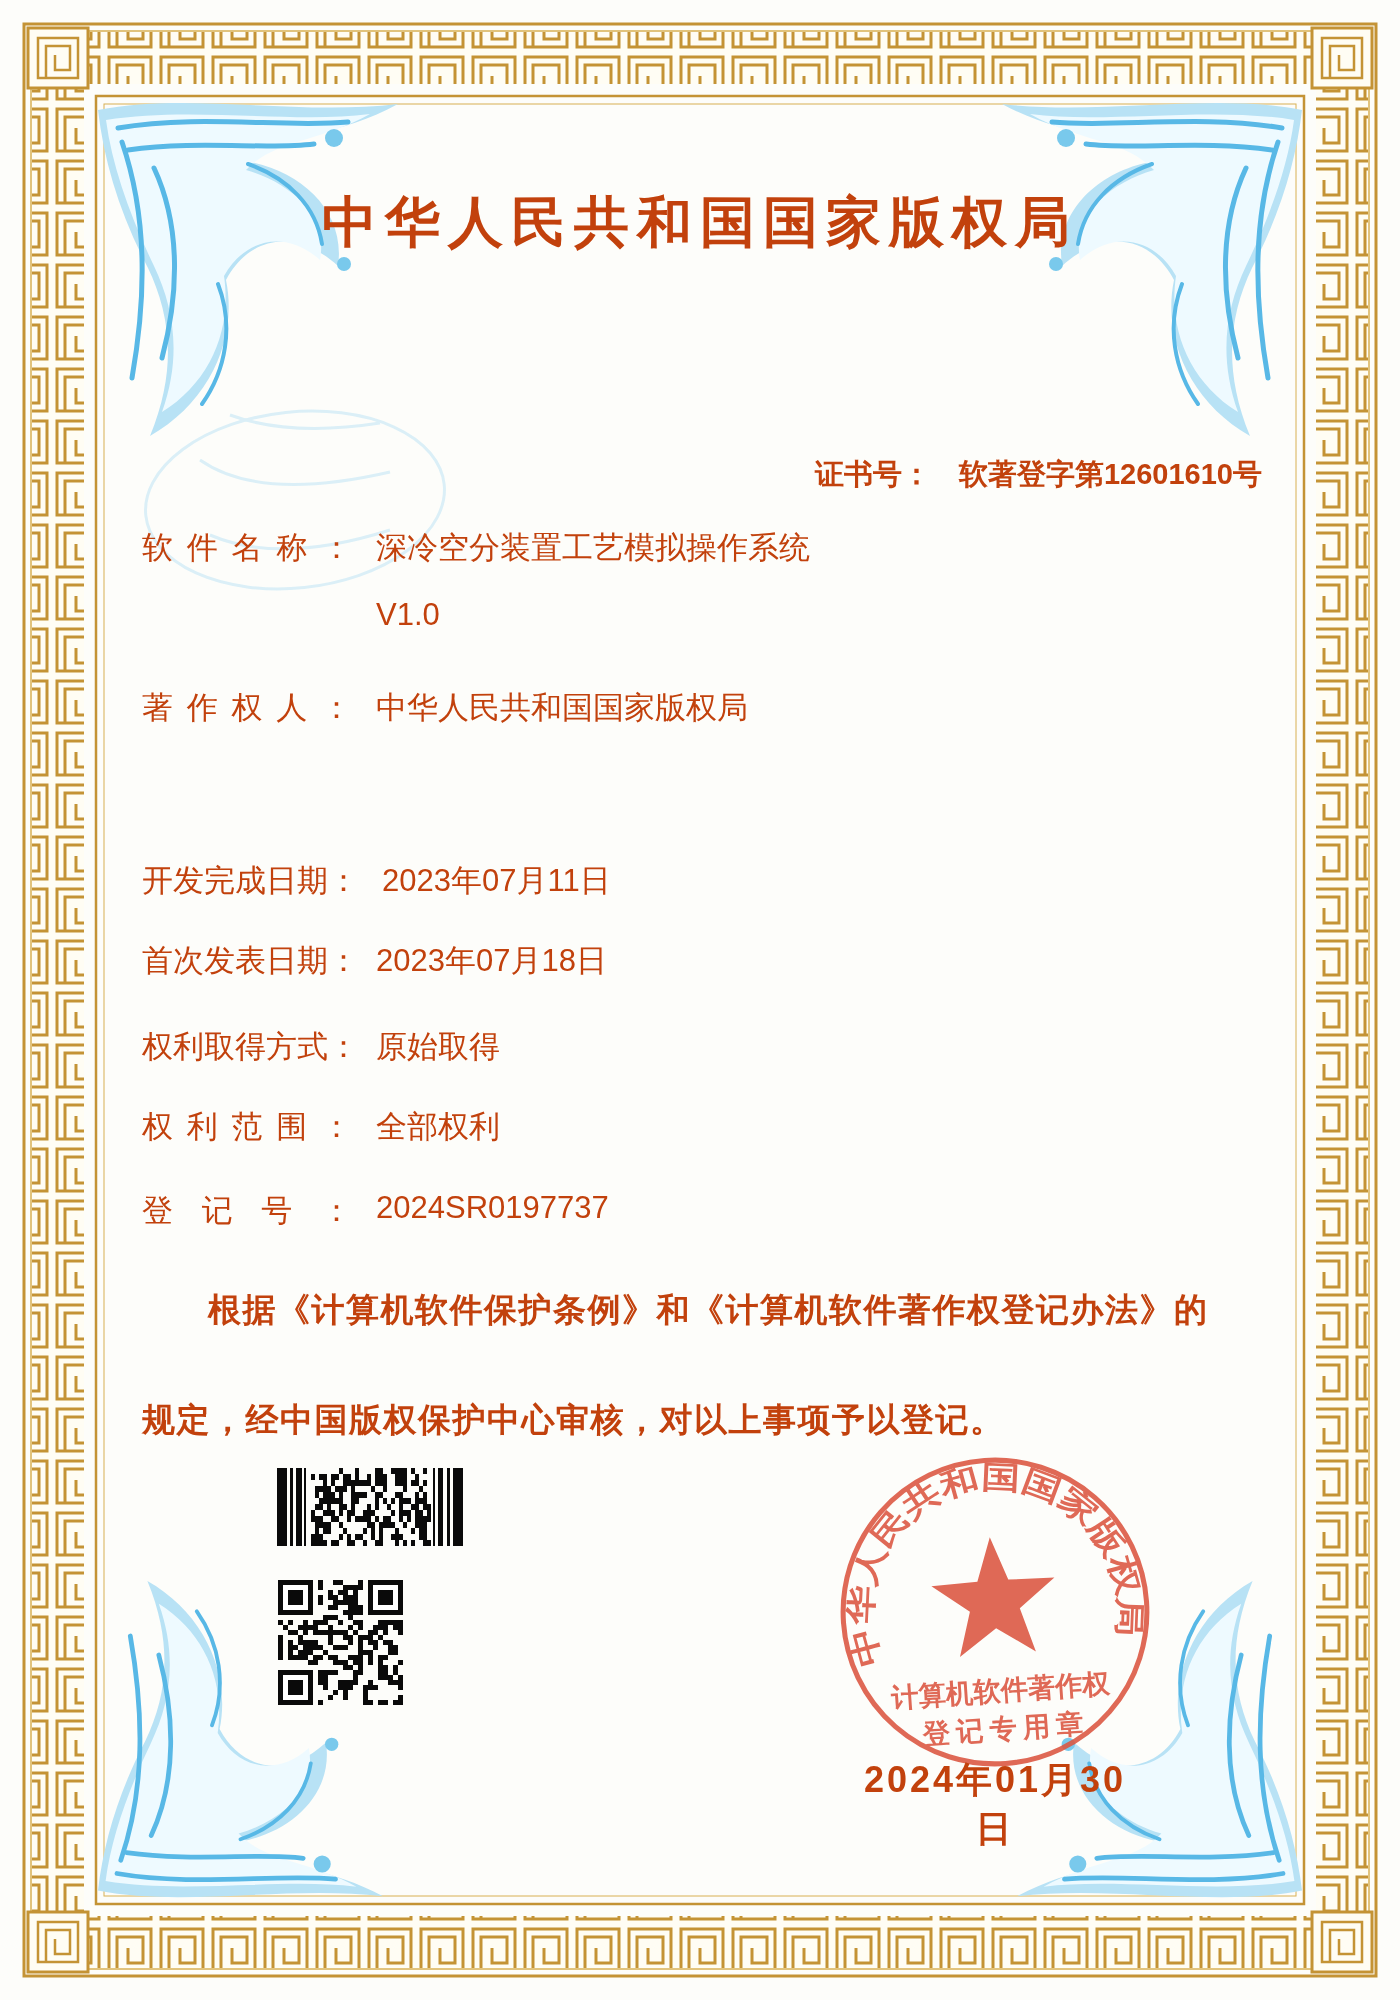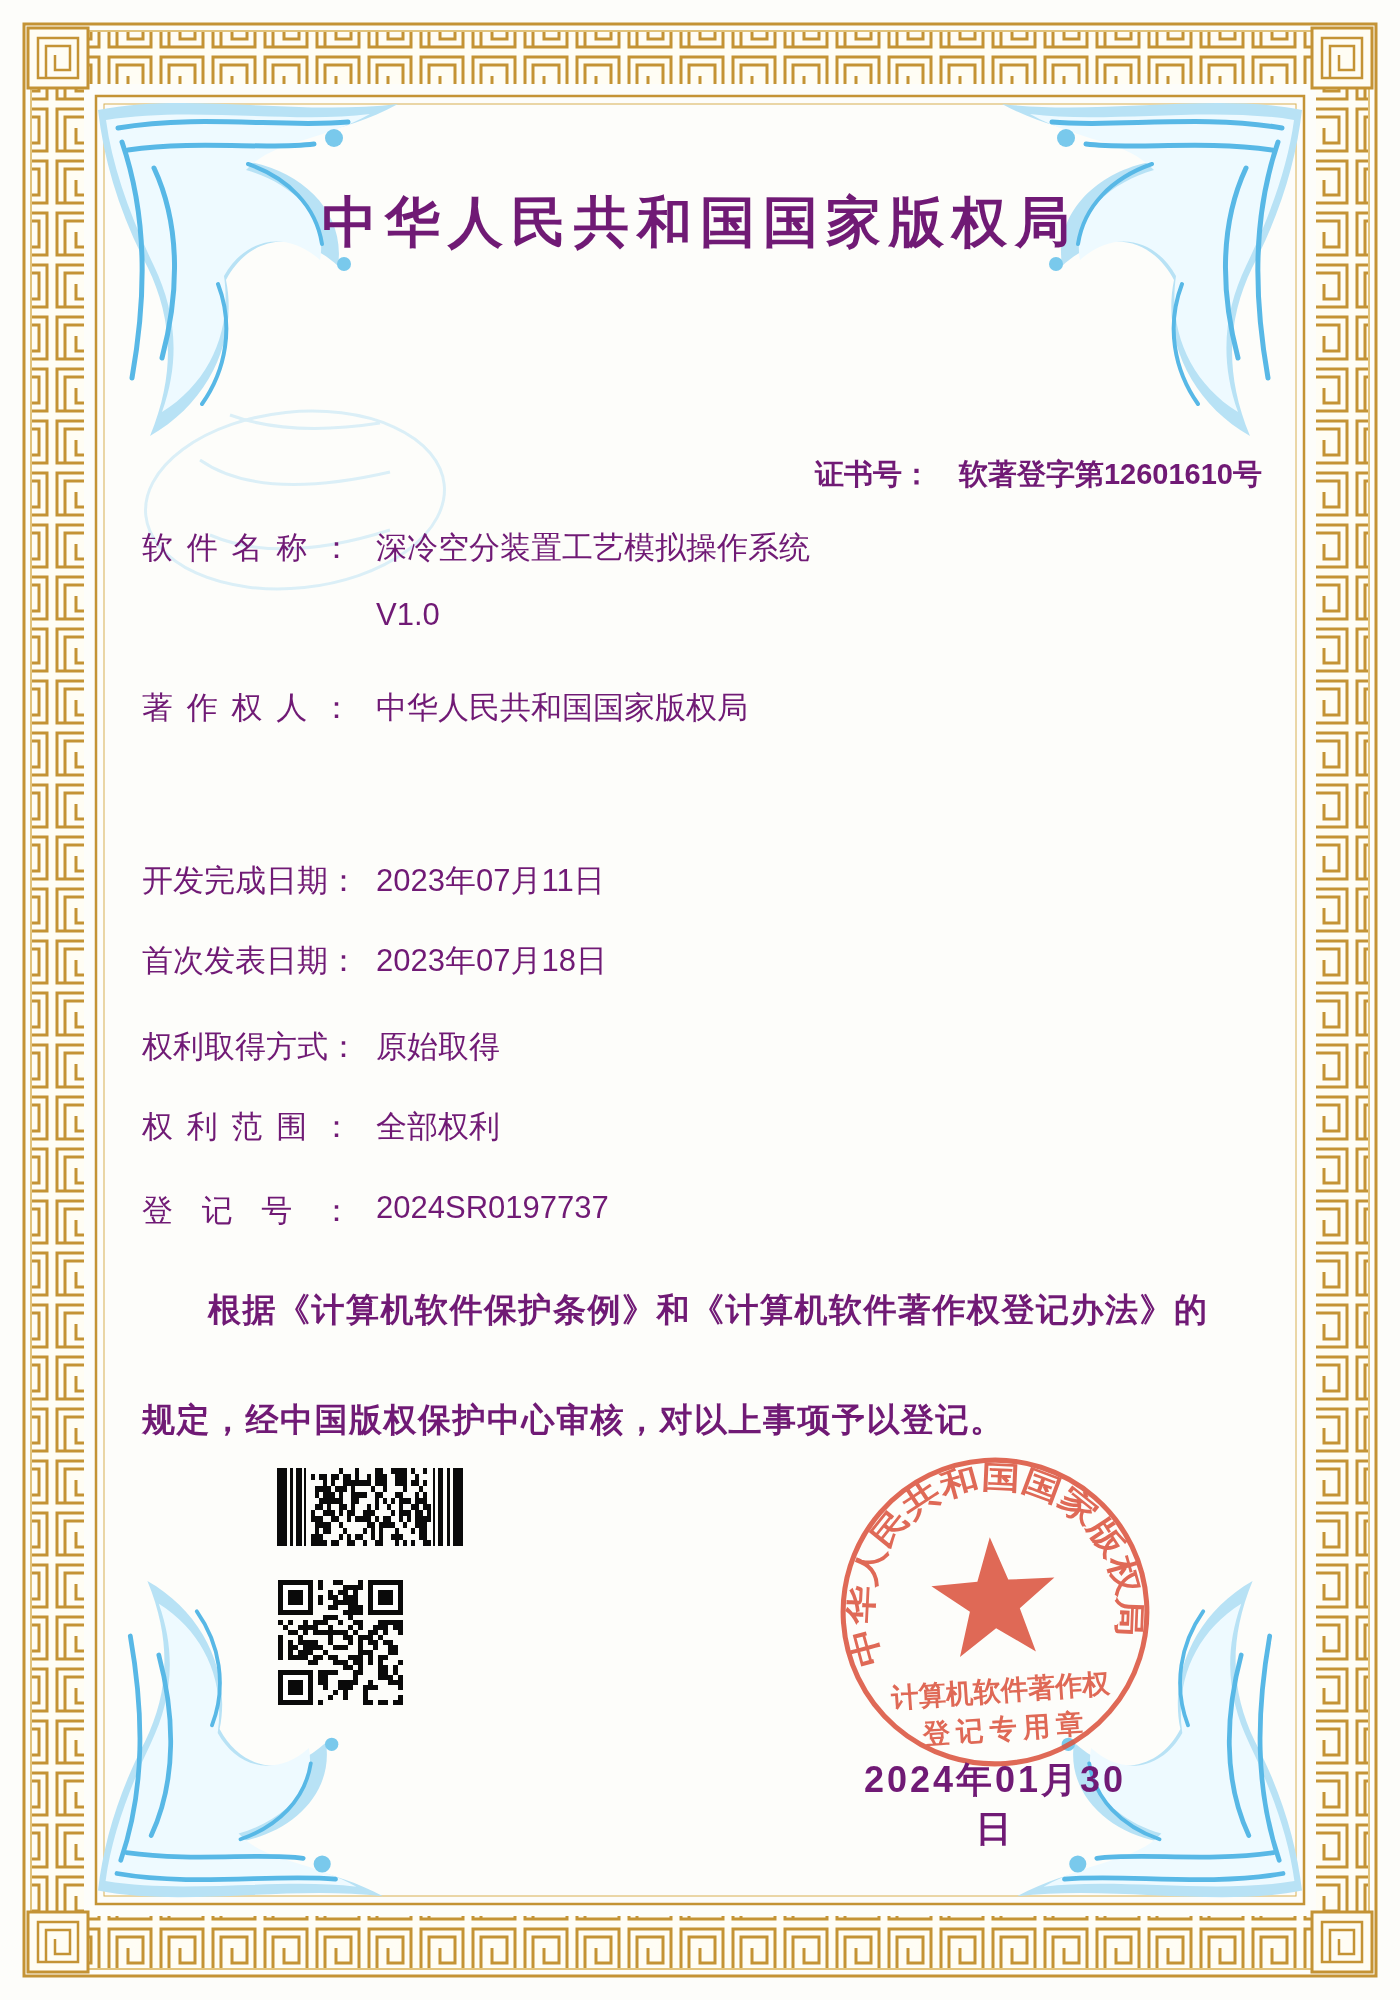--- a/index.html
+++ b/index.html
@@ -1,30 +1,30 @@
 <!DOCTYPE html>
 <html><head>
 <meta charset="utf-8">
 <style>
   html,body{margin:0;padding:0;background:#9a9a9a;}
   .page{position:relative;width:1400px;height:2000px;margin:0 auto;background:#fdfdfa;
-        overflow:hidden;font-family:"Liberation Sans",sans-serif;color:#701a75;}
+        overflow:hidden;font-family:"Liberation Sans",sans-serif;color:#c2410c;}
   .frame{position:absolute;left:0;top:0;width:1400px;height:2000px;}
   .authority{position:absolute;top:186px;left:0;width:100%;text-align:center;
              font-size:55px;font-weight:900;letter-spacing:8px;}
   .cert-title{position:absolute;top:266px;left:0;width:100%;text-align:center;
               font-size:67px;font-weight:900;letter-spacing:6px;}
   .certno{position:absolute;top:455px;right:138px;font-size:29px;font-weight:700;white-space:nowrap;}
   .certno .gap{display:inline-block;width:28px;}
   .row{position:absolute;left:142px;display:flex;align-items:flex-start;
        font-size:31px;font-weight:400;white-space:nowrap;}
   .row .lbl{width:210px;flex:none;text-align:justify;text-align-last:justify;}
   .row .val{margin-left:24px;}
   .row .v2{margin-top:28px;}
-  .r1{top:527px;} .r2{top:687px;} .r3{top:860px;} .r4{top:940px;}
+  .r1{top:527px;} .r2{top:687px;} .r3{top:860px;gap:6px;} .r4{top:940px;}
   .r5{top:1026px;} .r6{top:1106px;} .r7{top:1190px;}
   .para{position:absolute;left:142px;width:1125px;font-size:33px;font-weight:700;
         letter-spacing:1.5px;white-space:nowrap;}
   .p1{top:1288px;text-indent:66px;}
   .p2{top:1366px;margin-top:32px;}
   .barcode{position:absolute;left:277px;top:1468px;width:186px;height:78px;}
   .qr{position:absolute;left:278px;top:1580px;width:125px;height:125px;}
   .seal{position:absolute;left:833px;top:1450px;width:324px;height:324px;
         opacity:.88;transform:rotate(-4deg);}
   .date{position:absolute;left:845px;top:1756px;width:300px;text-align:center;

